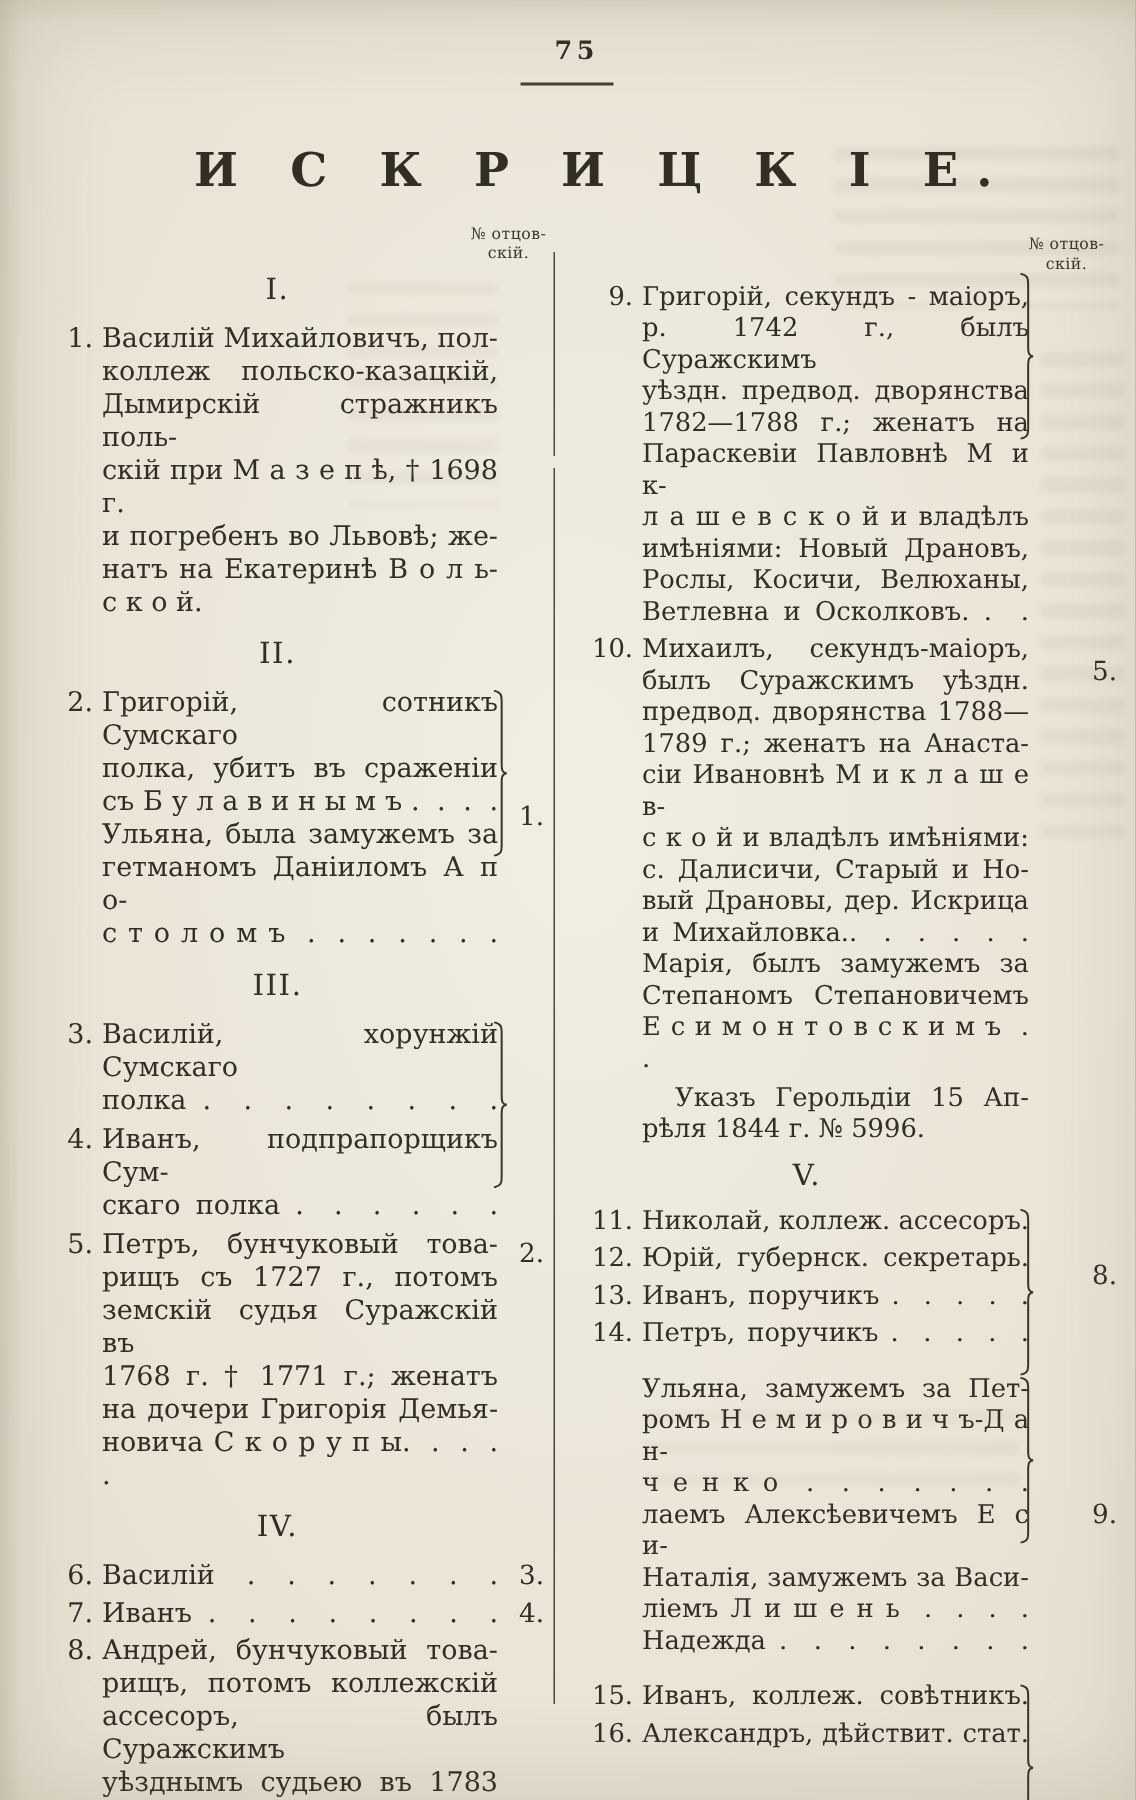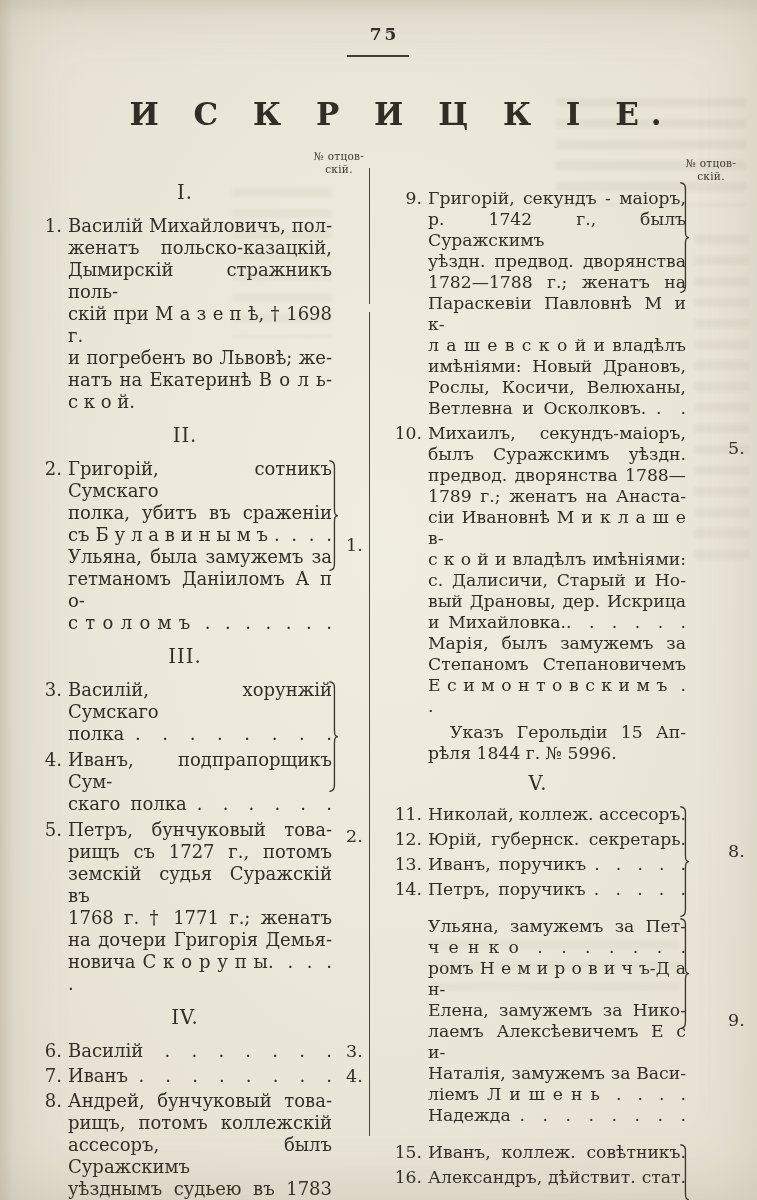--- a/index.html
+++ b/index.html
@@ -122,21 +122,21 @@
   <div class="col colL">
 
     <div class="shead first">I.</div>
 
     <div class="group">
       <div class="gbody">
         <div class="entry">
           <div class="enum">1.</div>
           <div class="elines">
             <div class="ln">Василій Михайловичъ, пол-</div>
-            <div class="ln">женатъ польско-казацкій,</div>
+            <div class="ln">коллеж польско-казацкій,</div>
             <div class="ln">Дымирскій стражникъ поль-</div>
             <div class="ln">скій при М а з е п ѣ, † 1698 г.</div>
             <div class="ln">и погребенъ во Львовѣ; же-</div>
             <div class="ln">натъ на Екатеринѣ В о л ь-</div>
             <div class="ln nj">с к о й.</div>
           </div>
         </div>
       </div>
     </div>
 
@@ -330,23 +330,22 @@
       </svg>
       <div class="fnum">8.</div>
     </div>
 
     <div class="group gap">
       <div class="gbody">
         <div class="entry">
           <div class="enum"></div>
           <div class="elines">
             <div class="ln">Ульяна, замужемъ за Пет-</div>
+            <div class="ln">ромъ Н е м и р о в и ч ъ-Д а н-</div>
             <div class="ln">ч е н к о  .  .  .  .  .  .  .</div>
-            <div class="ln">ромъ Н е м и р о в и ч ъ-Д а н-</div>
-            <div class="ln">Елена, замужемъ за Нико-</div>
             <div class="ln">лаемъ Алексѣевичемъ Е с и-</div>
             <div class="ln">Наталія, замужемъ за Васи-</div>
             <div class="ln">ліемъ Л и ш е н ь  .  .  .  .</div>
             <div class="ln">Надежда .  .  .  .  .  .  .  .</div>
           </div>
         </div>
       </div>
       <svg class="brace" viewBox="0 0 9 100" preserveAspectRatio="none" aria-hidden="true">
         <path d="M1.2 0.5 C5.5 1.5 5.8 3 5.8 7 L5.8 44 C5.8 48.5 6.3 49.6 8.8 50 C6.3 50.4 5.8 51.5 5.8 56 L5.8 93 C5.8 97 5.5 98.5 1.2 99.5"></path>
       </svg>

